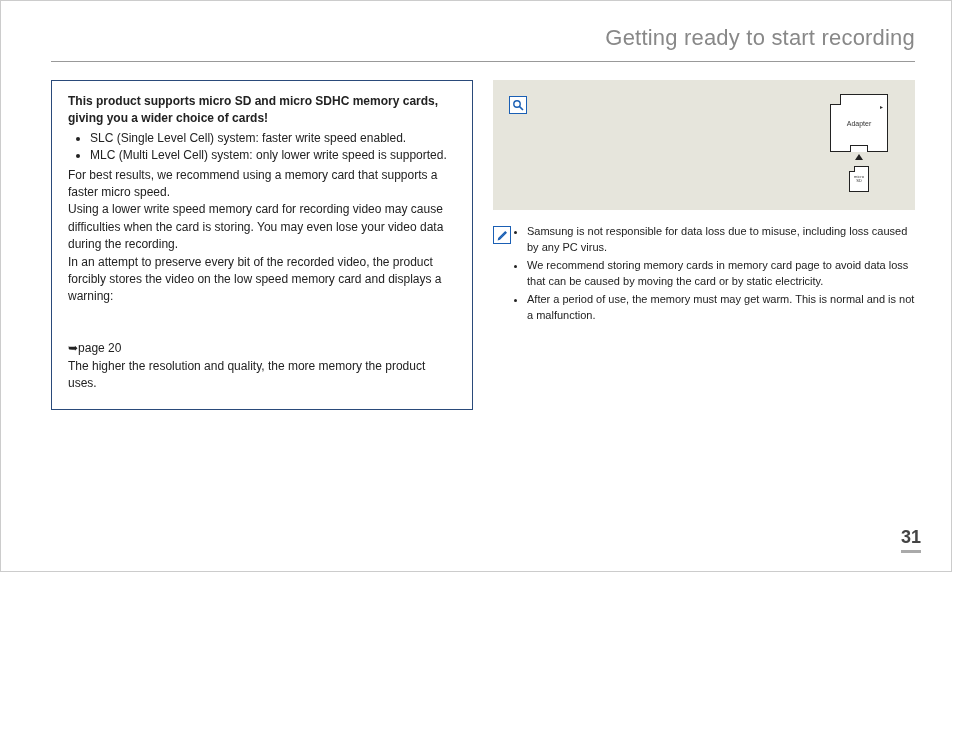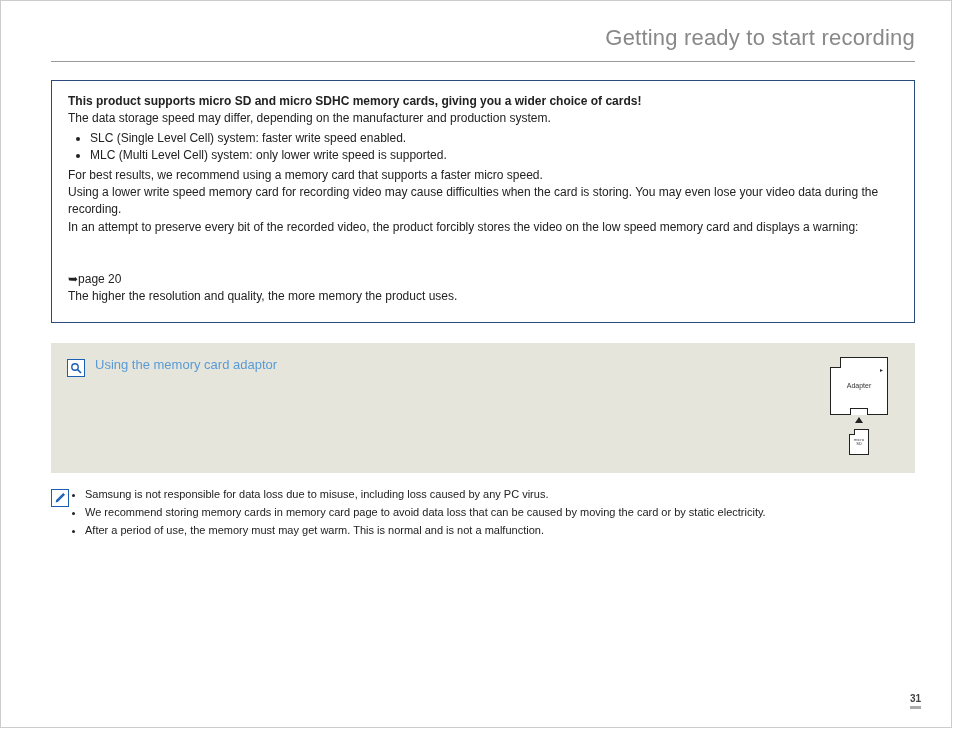--- a/index.html
+++ b/index.html
@@ -22,21 +22,20 @@
     letter-spacing: 0.2px;
   }
   .divider {
     border-top: 1px solid #999;
     margin: 0 36px 18px 50px;
   }
   .columns {
     display: flex;
     padding: 0 36px 0 50px;
     gap: 20px;
-    flex-direction: column;
   }
   .col {
     flex: 1;
     min-width: 0;
   }
   .left-box {
     border: 1.2px solid #2a4a7a;
     padding: 12px 16px 16px 16px;
     font-size: 12px;
     line-height: 1.45;
@@ -167,46 +166,45 @@
     line-height: 1.45;
     color: #222;
     padding-left: 16px;
     margin: 0;
   }
   .notes-list li { margin-bottom: 2px; }
   .page-number {
     position: absolute;
     right: 30px;
     bottom: 18px;
-    font-size: 10px;
+    font-size: 18px;
     font-weight: bold;
     color: #444;
     border-bottom: 3px solid #aaa;
     padding-bottom: 2px;
   }
   .page {
     border: 1px solid #ccc;
     width: 952px;
-    height: 728px;
+    height: 572px;
     position: relative;
     box-sizing: border-box;
   }
 </style>
 </head>
 <body>
 
 <div class="page">
   <div class="page-title">Getting ready to start recording</div>
   <div class="divider"></div>
 
   <div class="columns">
     <div class="col">
       <div class="left-box">
         <b>This product supports micro SD and micro SDHC memory cards, giving you a wider choice of cards!</b><br>
-        <span>The data storage speed may differ, depending on the manufacturer and production system.</span>
         <ul>
           <li>SLC (Single Level Cell) system: faster write speed enabled.</li>
           <li>MLC (Multi Level Cell) system: only lower write speed is supported.</li>
         </ul>
         <span>For best results, we recommend using a memory card that supports a faster micro speed.</span><br>
         <span>Using a lower write speed memory card for recording video may cause difficulties when the card is storing. You may even lose your video data during the recording.</span><br>
         <span>In an attempt to preserve every bit of the recorded video, the product forcibly stores the video on the low speed memory card and displays a warning:</span><br>
         <br>
         <br>
         <span class="page-ref">➥page 20</span><br>
@@ -216,21 +214,20 @@
 
     <div class="col">
       <div class="info-panel">
         <div class="icon-box">
           <svg viewBox="0 0 12 12">
               <circle cx="5" cy="5" r="3.2" fill="none" stroke="#1a5fb4" stroke-width="1.4"></circle>
               <line x1="7.6" y1="7.6" x2="11" y2="11" stroke="#1a5fb4" stroke-width="1.6"></line>
             </svg>
         </div>
         <div class="info-content">
-          <div class="info-title">Using the memory card adaptor</div>
         </div>
         <div class="adapter-fig">
           <div class="adapter-card">
             <span class="lock">▸</span>
             <span>Adapter</span>
             <div class="adapter-slot"></div>
           </div>
           <div class="arrow-up"></div>
           <div class="micro-card">micro<br>SD</div>
         </div>

